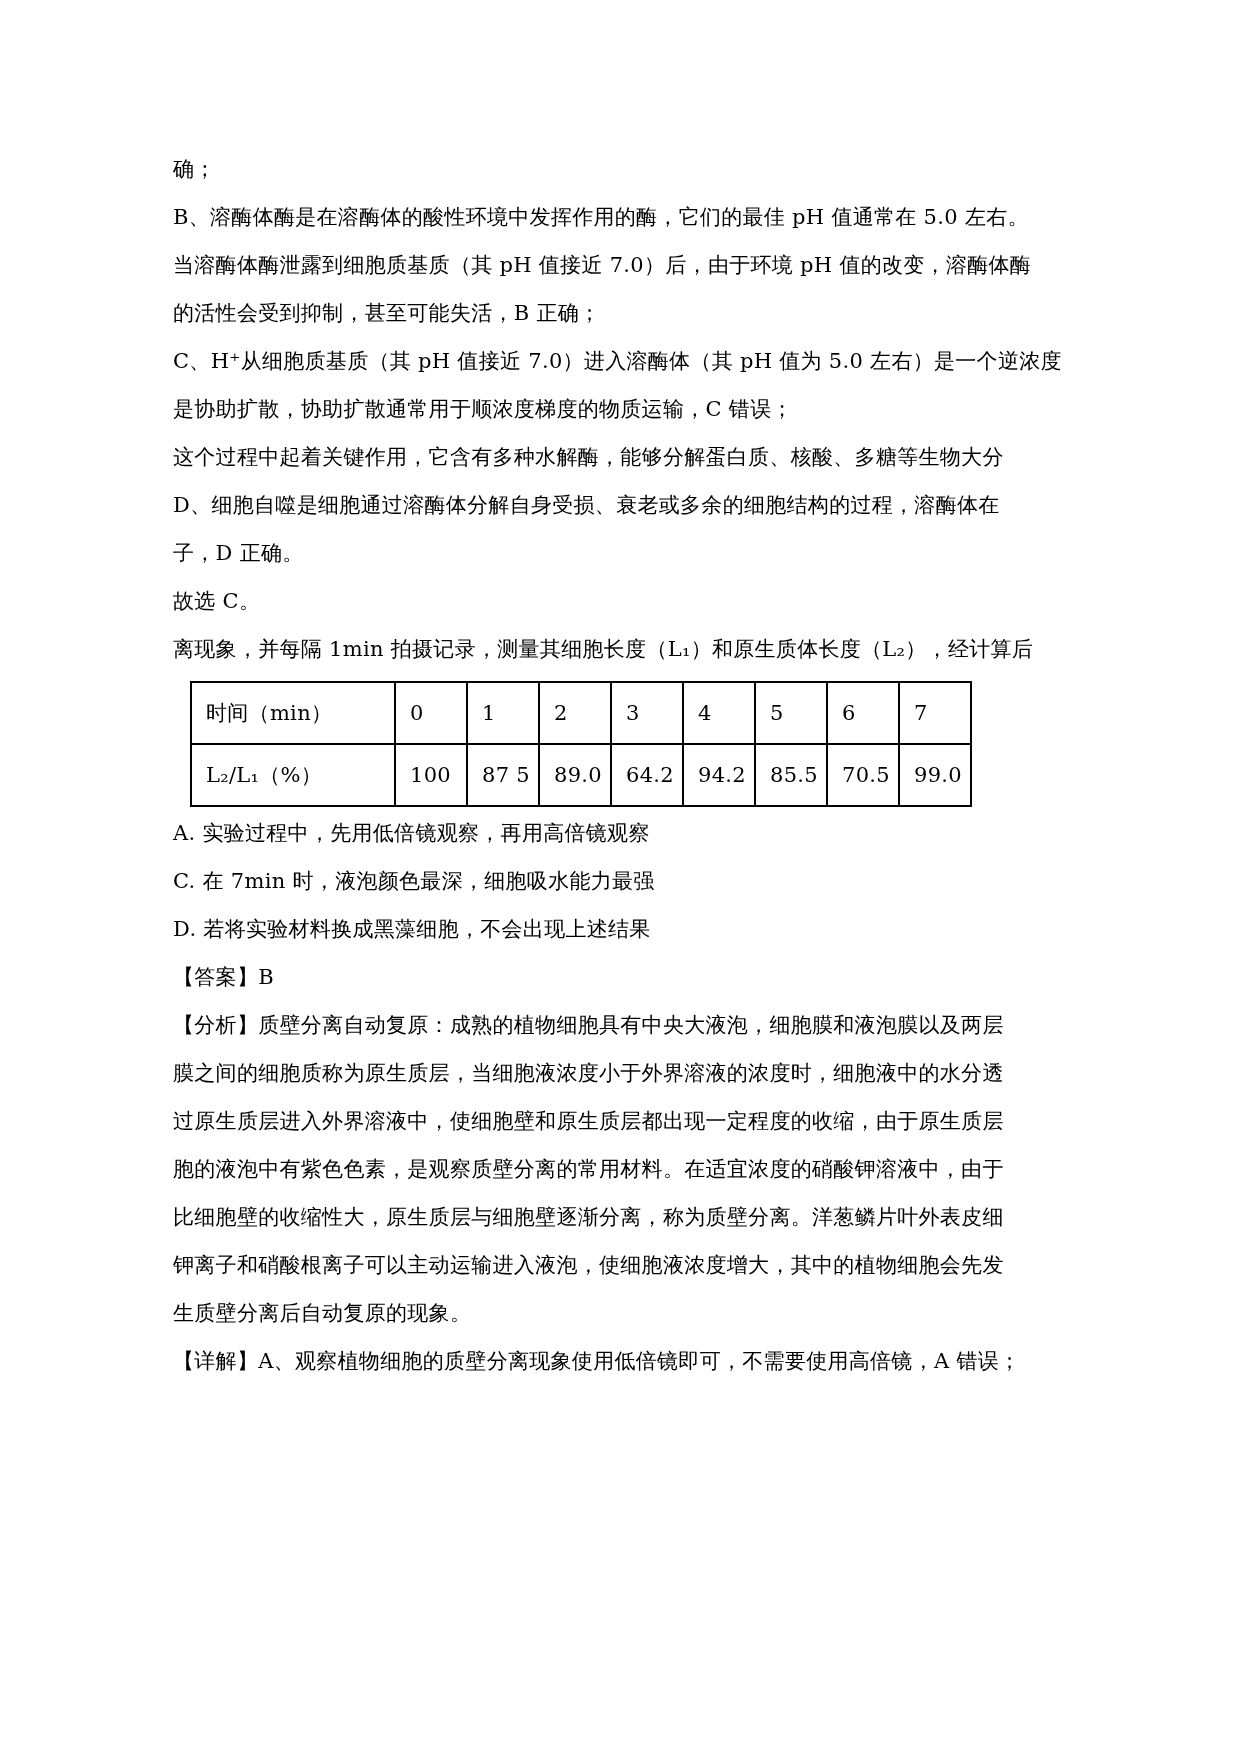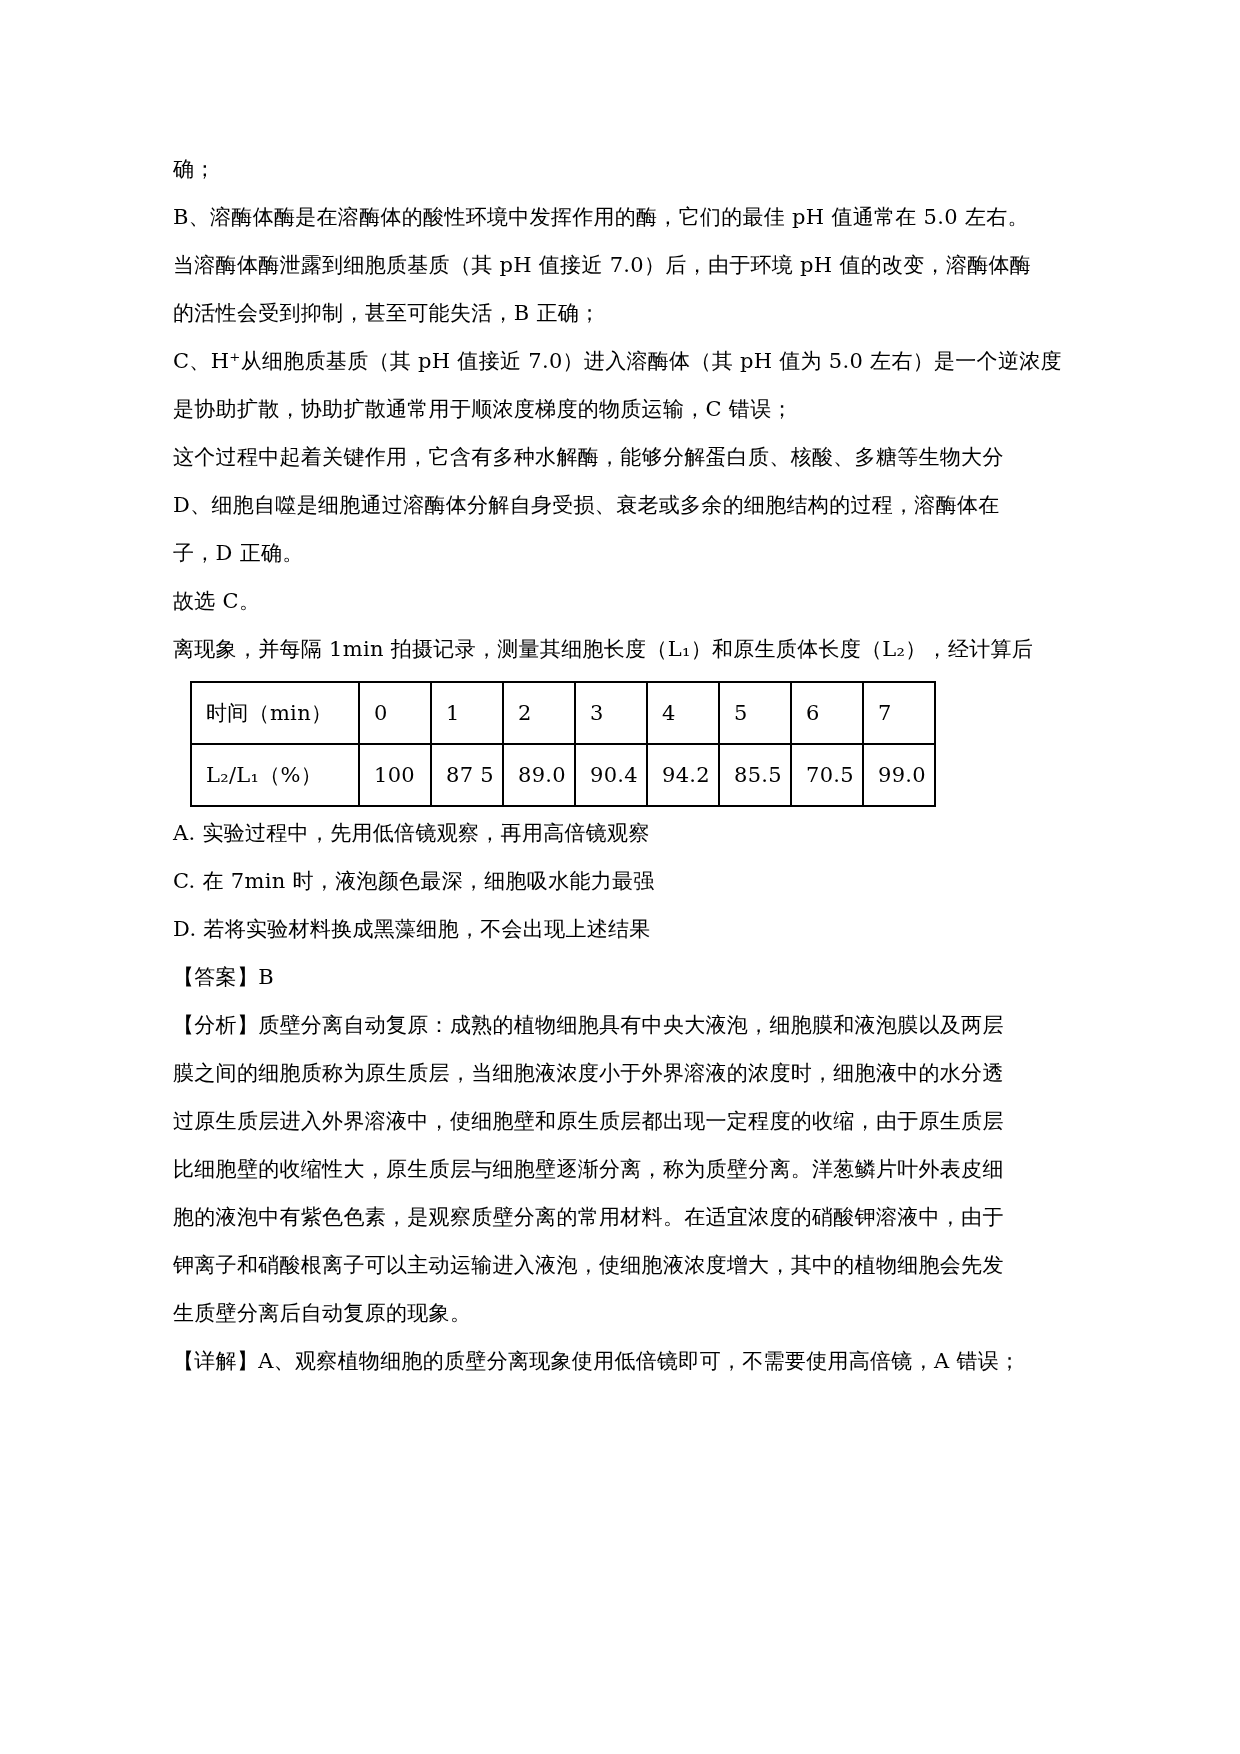--- a/index.html
+++ b/index.html
@@ -45,21 +45,21 @@
   table.qtable td {
     box-sizing: border-box;
     border: 2px solid #000000;
     height: 62px;
     font-size: 21px;
     padding: 0 4px 0 14px;
     vertical-align: middle;
     white-space: nowrap;
     letter-spacing: 0.3px;
   }
-  table.qtable td.c0 { width: 168px; }
+  table.qtable td.c0 { width: 204px; }
   table.qtable td.cd { width: 72px; }
 </style>
 </head>
 <body>
 
 <div class="page">
   <div class="content">
 
     <div class="line">确；</div>
     <div class="line">B、溶酶体酶是在溶酶体的酸性环境中发挥作用的酶，它们的最佳 pH 值通常在 5.0 左右。</div>
@@ -84,36 +84,36 @@
           <td class="cd">4</td>
           <td class="cd">5</td>
           <td class="cd">6</td>
           <td class="cd">7</td>
         </tr>
         <tr>
           <td class="c0">L₂/L₁（%）</td>
           <td class="cd">100</td>
           <td class="cd">87 5</td>
           <td class="cd">89.0</td>
-          <td class="cd">90.4</td>
+          <td class="cd">64.2</td>
           <td class="cd">94.2</td>
           <td class="cd">85.5</td>
           <td class="cd">70.5</td>
           <td class="cd">99.0</td>
         </tr>
       </tbody>
     </table>
 
     <div class="line">A. 实验过程中，先用低倍镜观察，再用高倍镜观察</div>
     <div class="line">C. 在 7min 时，液泡颜色最深，细胞吸水能力最强</div>
     <div class="line">D. 若将实验材料换成黑藻细胞，不会出现上述结果</div>
     <div class="line">【答案】B</div>
     <div class="line">【分析】质壁分离自动复原：成熟的植物细胞具有中央大液泡，细胞膜和液泡膜以及两层</div>
     <div class="line">膜之间的细胞质称为原生质层，当细胞液浓度小于外界溶液的浓度时，细胞液中的水分透</div>
     <div class="line">过原生质层进入外界溶液中，使细胞壁和原生质层都出现一定程度的收缩，由于原生质层</div>
+    <div class="line">胞的液泡中有紫色色素，是观察质壁分离的常用材料。在适宜浓度的硝酸钾溶液中，由于</div>
     <div class="line">比细胞壁的收缩性大，原生质层与细胞壁逐渐分离，称为质壁分离。洋葱鳞片叶外表皮细</div>
-    <div class="line">胞的液泡中有紫色色素，是观察质壁分离的常用材料。在适宜浓度的硝酸钾溶液中，由于</div>
     <div class="line">钾离子和硝酸根离子可以主动运输进入液泡，使细胞液浓度增大，其中的植物细胞会先发</div>
     <div class="line">生质壁分离后自动复原的现象。</div>
     <div class="line">【详解】A、观察植物细胞的质壁分离现象使用低倍镜即可，不需要使用高倍镜，A 错误；</div>
 
   </div>
 </div>
 
 </body></html>

